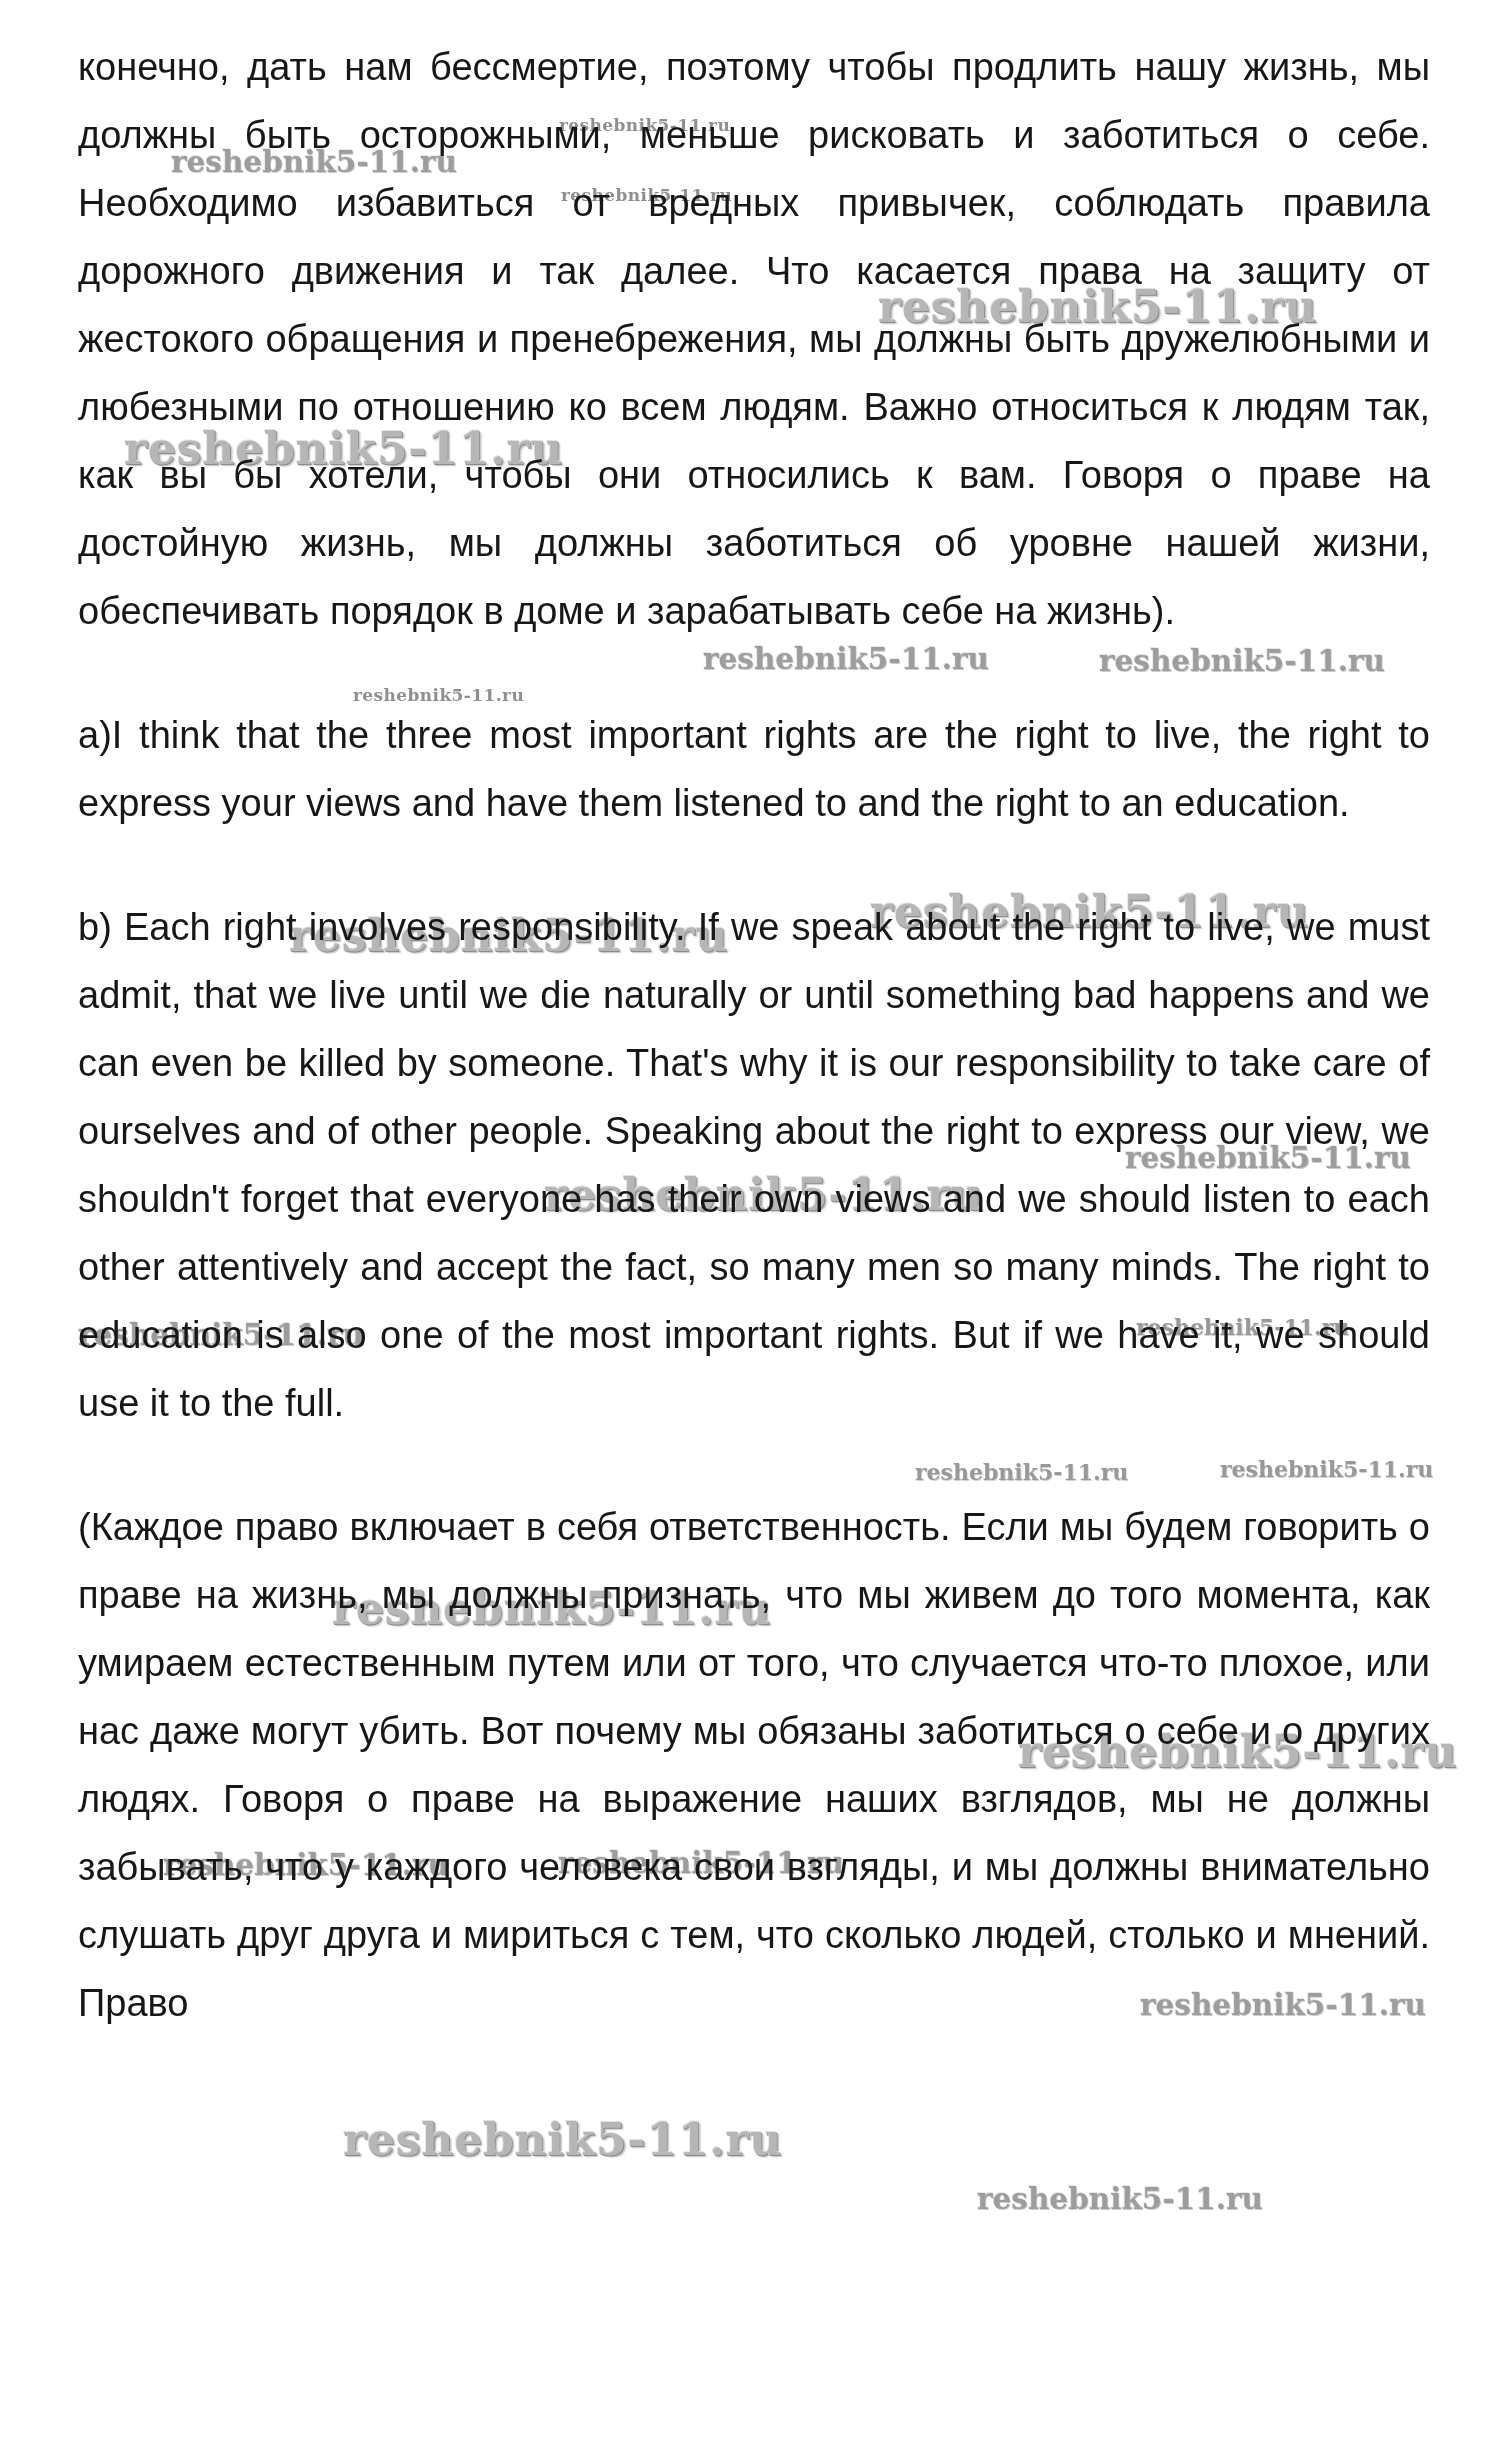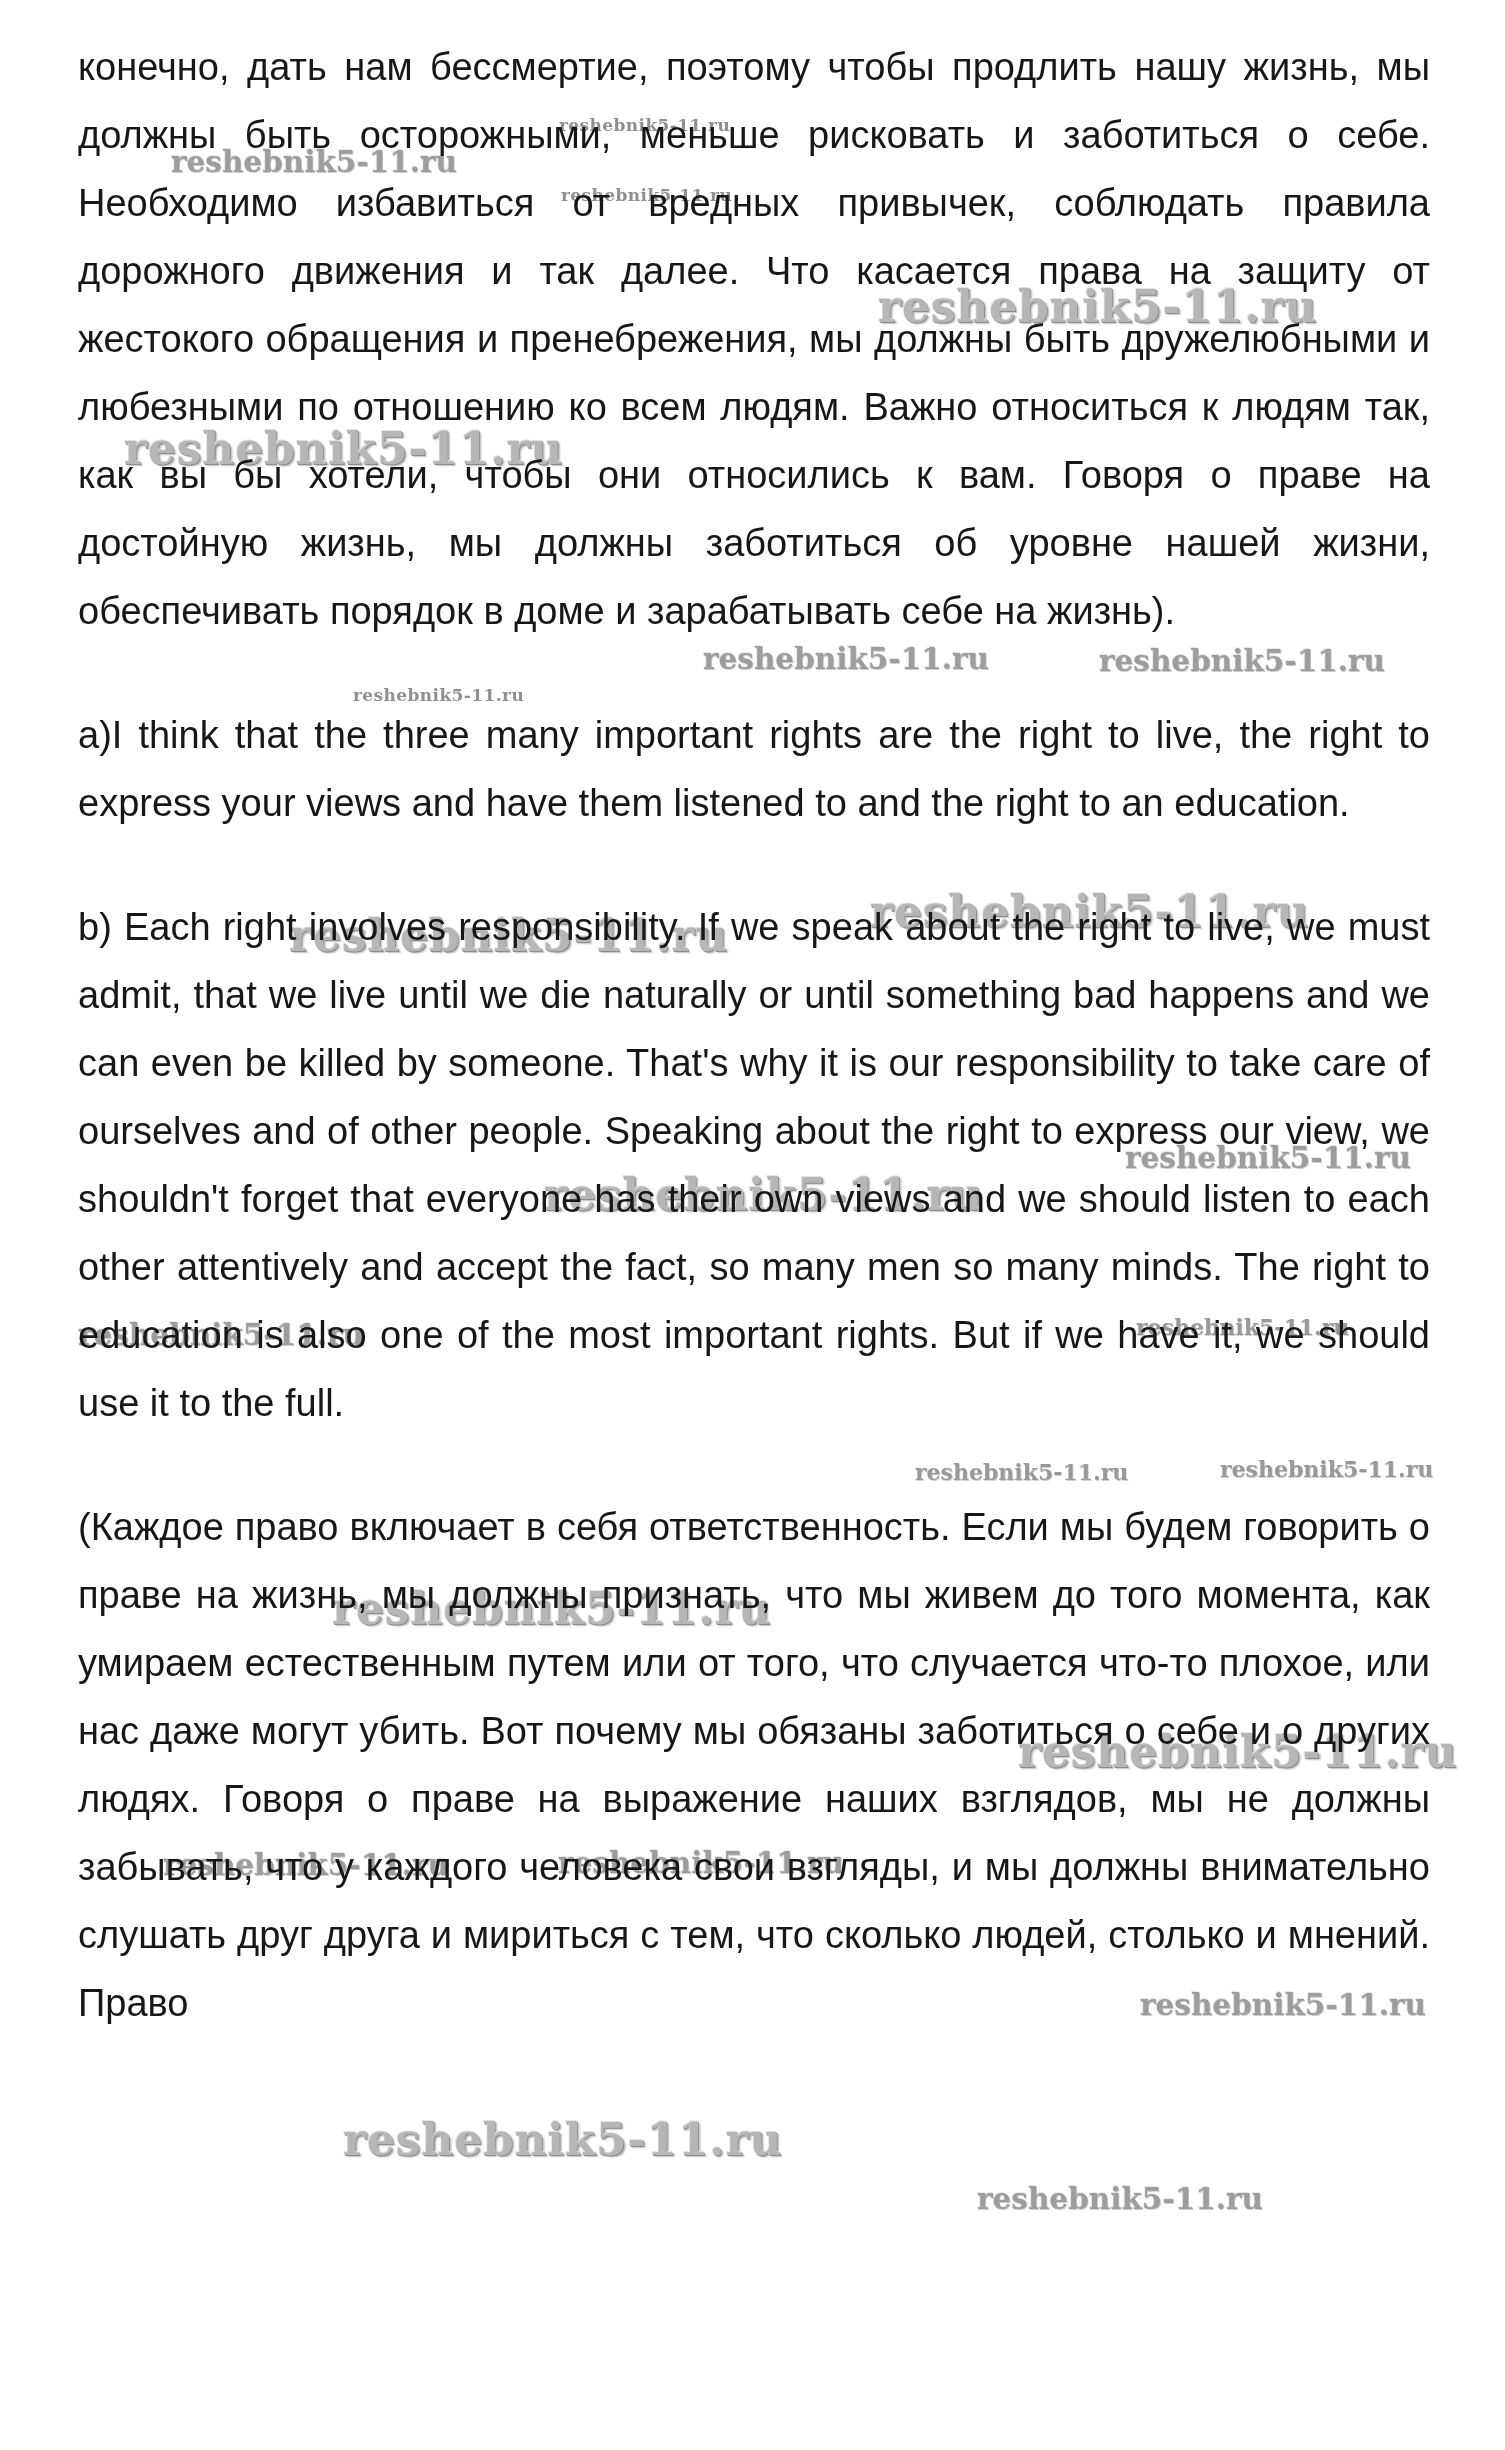--- a/index.html
+++ b/index.html
@@ -99,21 +99,21 @@
     <span class="wm wm-md" style="left:163px;  top:1847px;">reshebnik5-11.ru</span>
     <span class="wm wm-md" style="left:558px;  top:1845px;">reshebnik5-11.ru</span>
     <span class="wm wm-md" style="left:1140px; top:1987px;">reshebnik5-11.ru</span>
     <span class="wm wm-lg" style="left:343px;  top:2114px;">reshebnik5-11.ru</span>
     <span class="wm wm-md" style="left:977px; top:2181px;">reshebnik5-11.ru</span>
   </div>
 
   <div class="text-column">
     <p class="para ru" lang="ru">конечно, дать нам бессмертие, поэтому чтобы продлить нашу жизнь, мы должны быть осторожными, меньше рисковать и заботиться о себе. Необходимо избавиться от вредных привычек, соблюдать правила дорожного движения и так далее. Что касается права на защиту от жестокого обращения и пренебрежения, мы должны быть дружелюбными и любезными по отношению ко всем людям. Важно относиться к людям так, как вы бы хотели, чтобы они относились к вам. Говоря о праве на достойную жизнь, мы должны заботиться об уровне нашей жизни, обеспечивать порядок в доме и зарабатывать себе на жизнь).</p>
 
-    <p class="para en" lang="en">a)I think that the three many important rights are the right to live, the right to express your views and have them listened to and the right to an education.</p>
+    <p class="para en" lang="en">a)I think that the three most important rights are the right to live, the right to express your views and have them listened to and the right to an education.</p>
 
 
     <p class="para en" lang="en">b) Each right involves responsibility. If we speak about the right to live, we must admit, that we live until we die naturally or until something bad happens and we can even be killed by someone. That's why it is our responsibility to take care of ourselves and of other people. Speaking about the right to express our view, we shouldn't forget that everyone has their own views and we should listen to each other attentively and accept the fact, so many men so many minds. The right to education is also one of the most important rights. But if we have it, we should use it to the full.</p>
 
     <p class="para ru last" lang="ru">(Каждое право включает в себя ответственность. Если мы будем говорить о праве на жизнь, мы должны признать, что мы живем до того момента, как умираем естественным путем или от того, что случается что-то плохое, или нас даже могут убить. Вот почему мы обязаны заботиться о себе и о других людях. Говоря о праве на выражение наших взглядов, мы не должны забывать, что у каждого человека свои взгляды, и мы должны внимательно слушать друг друга и мириться с тем, что сколько людей, столько и мнений. Право</p>
   </div>
 
 </div>
 
 

